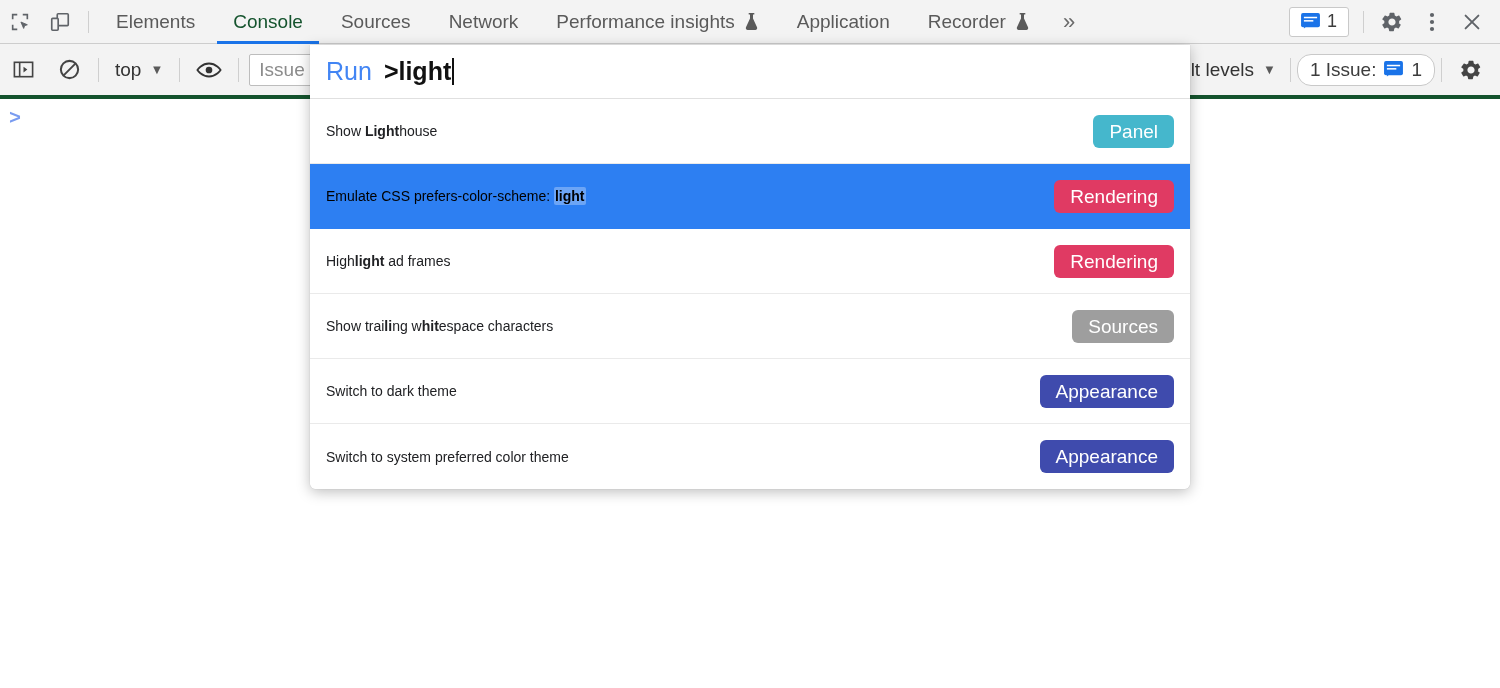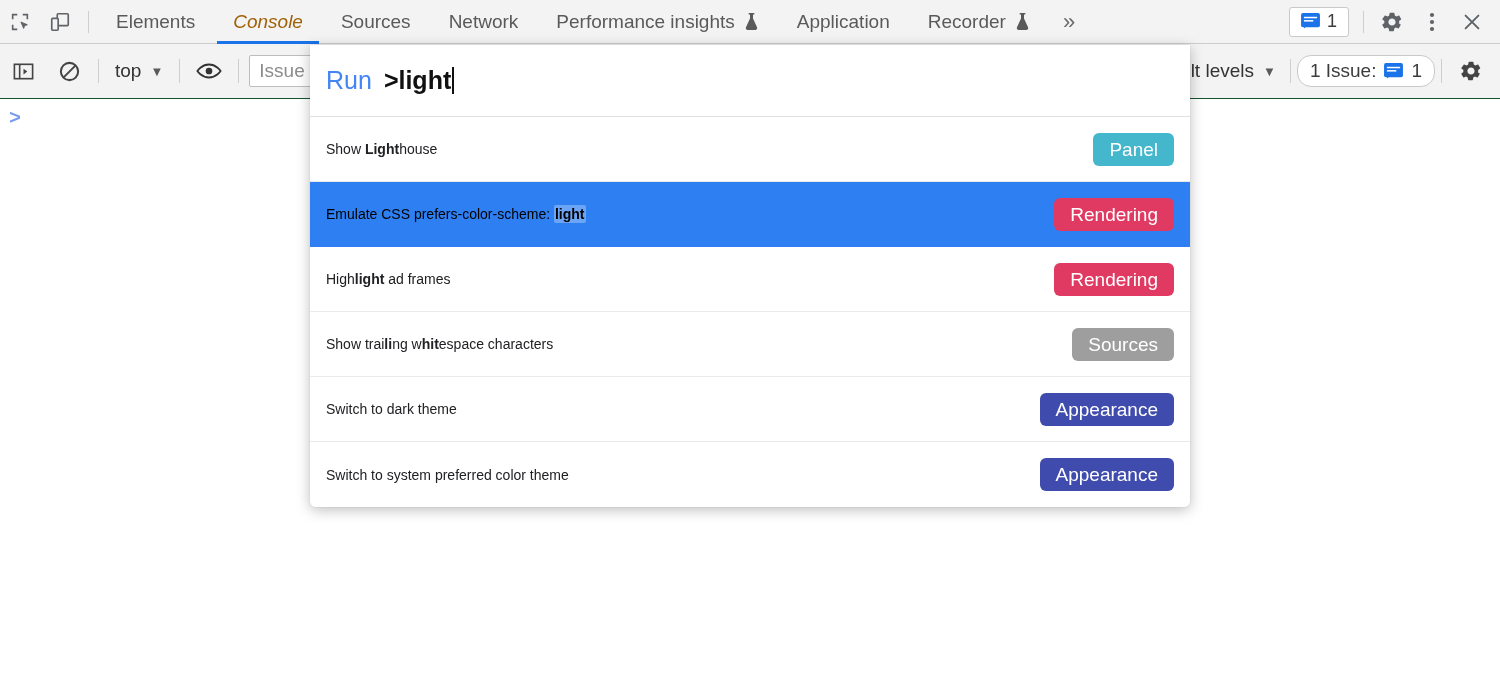--- a/index.html
+++ b/index.html
@@ -20,40 +20,40 @@
   }
   .tb-icon {
     width:40px; height:40px; display:flex; align-items:center; justify-content:center;
     color:#5f6368; flex:0 0 auto;
   }
   .tb-sep { width:1px; height:22px; background:#cfcfcf; margin:0 8px; flex:0 0 auto; }
   .tab {
     height:44px; padding:4px 19px; display:flex; align-items:center; justify-content:center;
     font-size:19px; color:#5a5a5a; white-space:nowrap; position:relative; gap:9px;
   }
-  .tab.active { color:#a16207;font-style:italic; }
+  .tab.active { color:#14532d; }
   .tab.active::after {
     content:""; position:absolute; left:3px; right:3px; bottom:0; height:3px;
     background:#1a73e8;
   }
   .tab .flask { display:inline-flex; align-items:center; color:#5a5a5a; }
   .tb-more { font-size:22px; color:#6b6b6b; padding:0 14px; display:flex; align-items:center; height:44px; }
   .spacer { flex:1 1 auto; }
 
   .issues-pill {
     display:flex; align-items:center; gap:7px; height:30px; padding:0 11px;
     border:1px solid #c9c9c9; border-radius:3px; background:#fff;
     font-size:18px; color:#3c3c3c; margin-right:6px;
   }
   .msg-icon { color:#1a73e8; display:inline-flex; }
 
   
   .filterbar {
     position:absolute; left:0; top:44px; width:1500px; height:55px;
-    background:#f3f3f3; border-bottom:1px solid #14532d;
+    background:#f3f3f3; border-bottom:4px solid #14532d;
     display:flex; align-items:center;
   }
   .fb-icon {
     width:46px; height:46px; display:flex; align-items:center; justify-content:center;
     color:#444; flex:0 0 auto;
   }
   .fb-sep { width:1px; height:24px; background:#cfcfcf; margin:0 6px; flex:0 0 auto; }
   .ctx-select {
     display:flex; align-items:center; gap:9px; font-size:19px; color:#333;
     padding:0 10px; height:34px;
@@ -81,21 +81,21 @@
   }
 
   
   .palette {
     position:absolute; left:310px; top:45px; width:880px;
     background:#fff; border-radius:0 0 6px 6px;
     box-shadow:0 3px 14px rgba(0,0,0,.26), 0 0 1px rgba(0,0,0,.25);
     overflow:hidden;
   }
   .palette-header {
-    height:72px; display:flex; align-items:center; padding:8px 16px;
+    height:54px; display:flex; align-items:center; padding:8px 16px;
     border-bottom:1px solid #e0e0e0; background:#fff;
   }
   .run-label { color:#4285f4; font-size:25px; margin-right:12px; }
   .query {
     font-size:25px; color:#111; font-weight:bold; letter-spacing:0;
     display:flex; align-items:center;
   }
   .caret-bar {
     display:inline-block; width:2px; height:27px; background:#111; margin-left:1px;
   }

